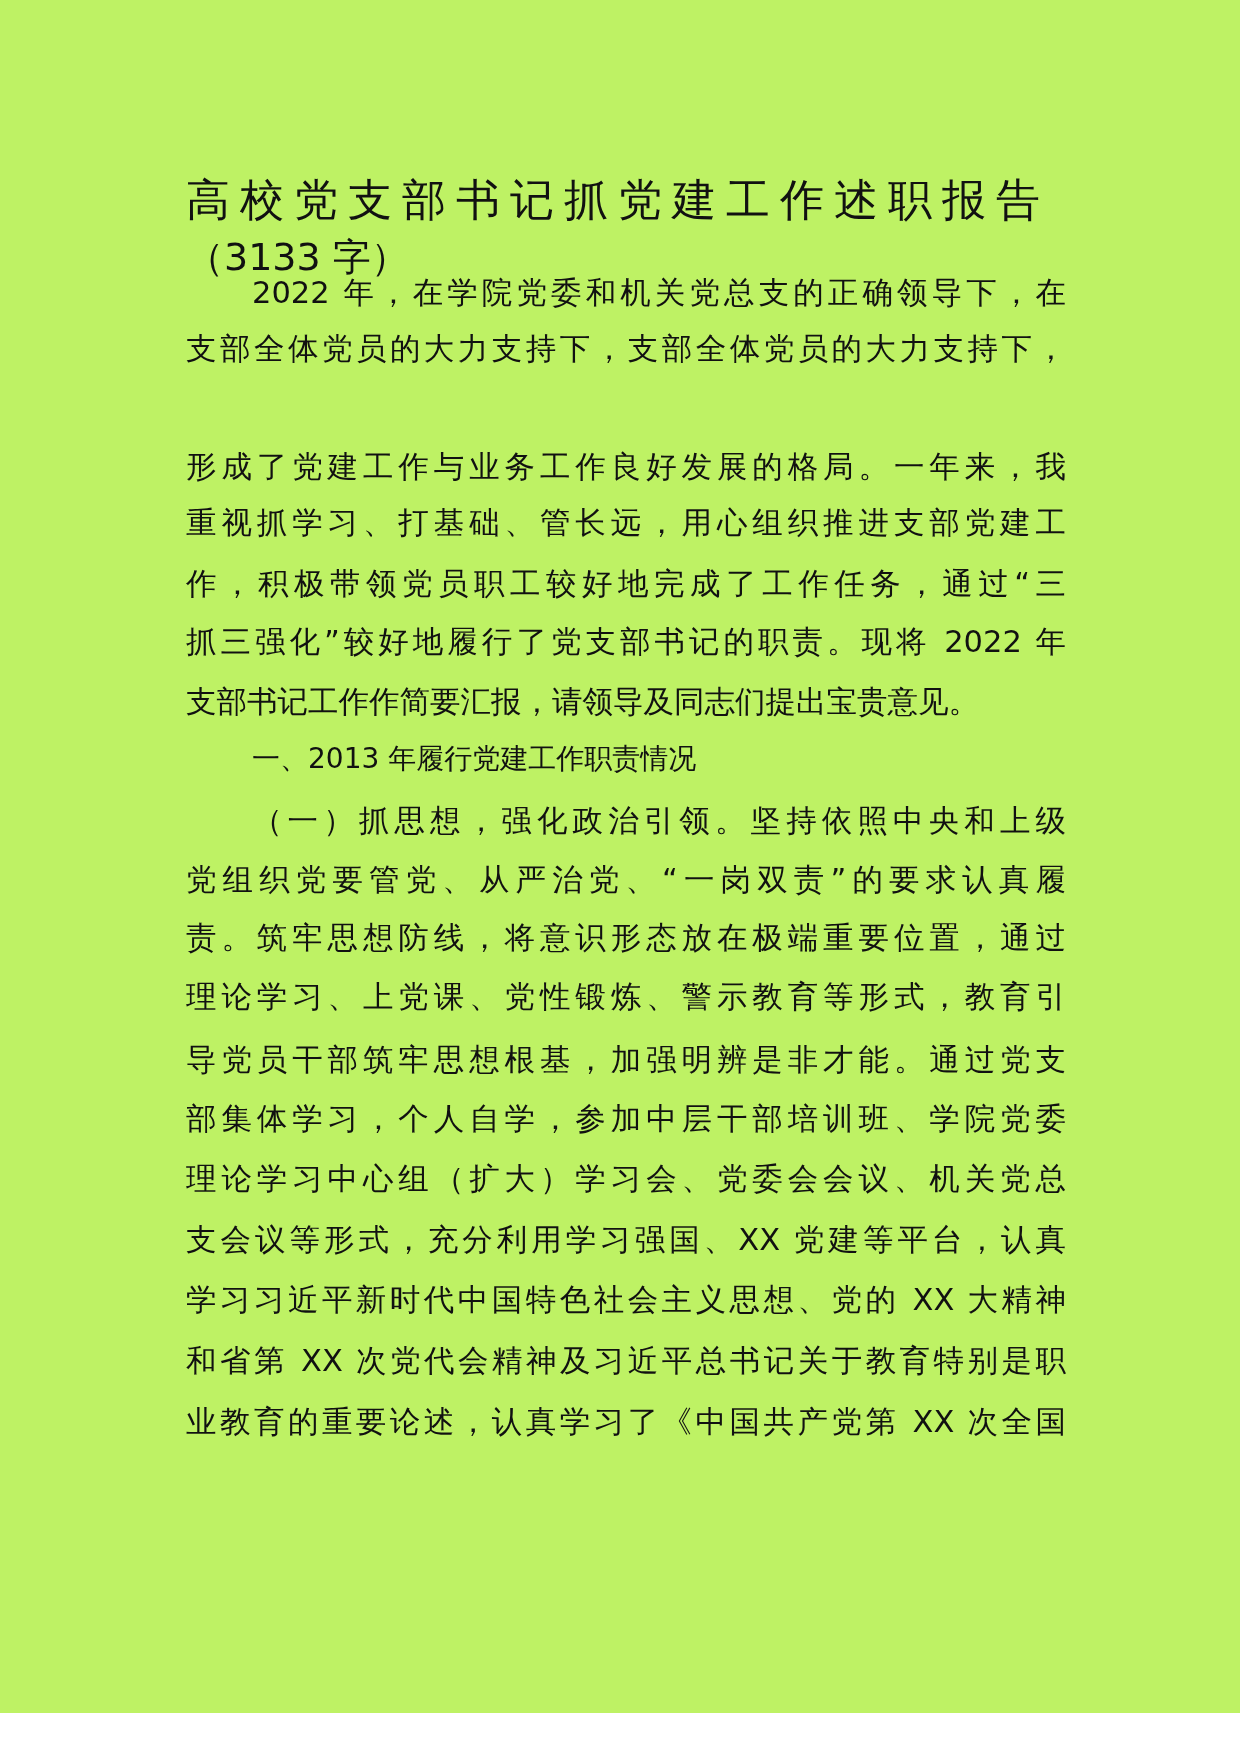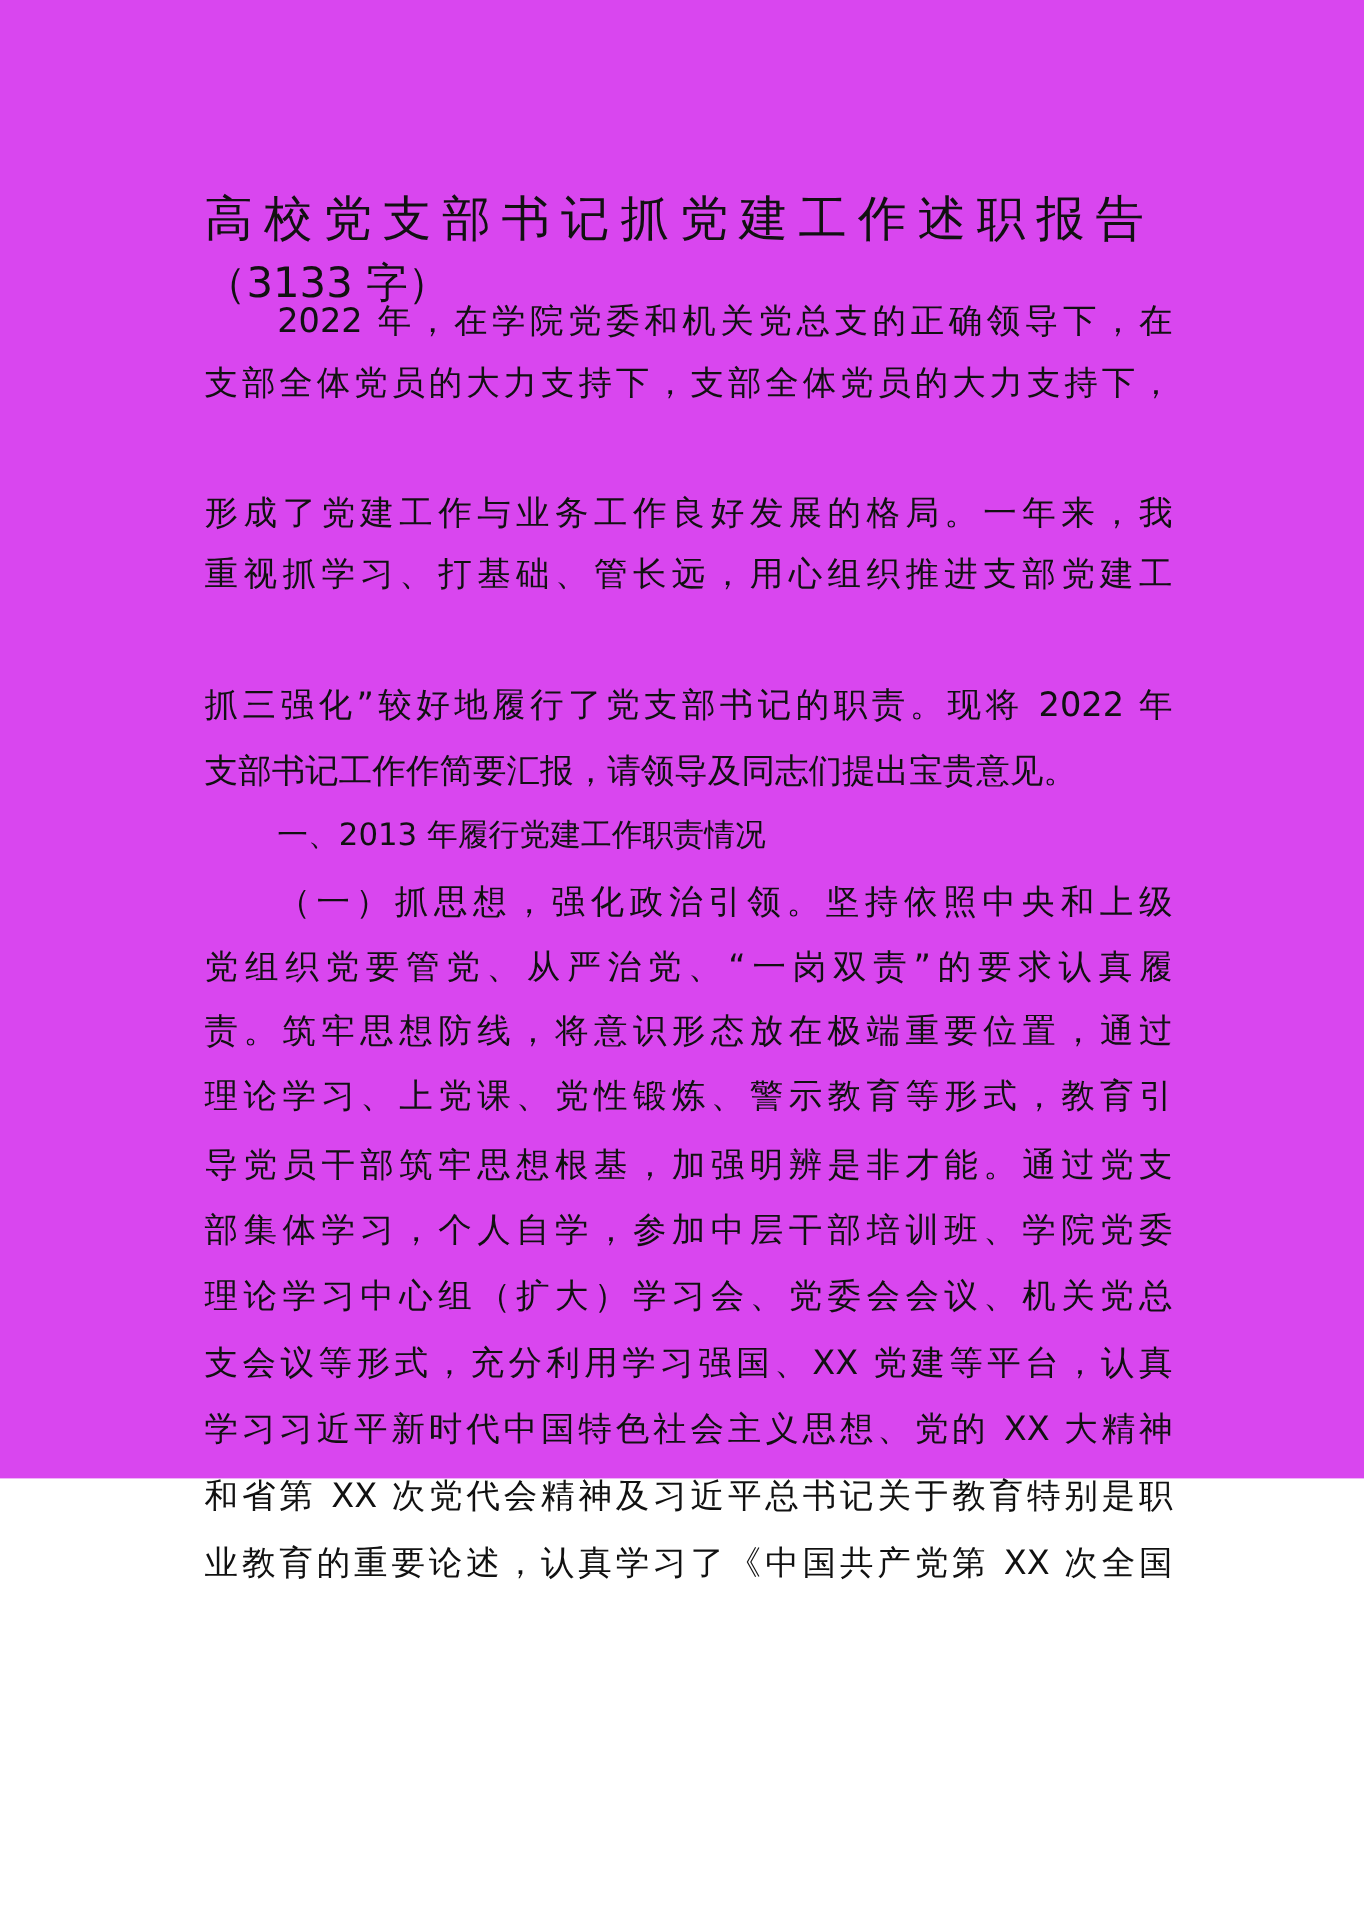--- a/index.html
+++ b/index.html
@@ -1,17 +1,17 @@
 <!DOCTYPE html>
 <html><head>
   <meta charset="utf-8">
   <style>
     html, body { margin: 0; padding: 0; background: #ffffff; }
     body { width: 1240px; height: 1754px; position: relative; overflow: hidden; }
-    .page { position: absolute; left: 0; top: 0; width: 1240px; height: 1344px; background: #d946ef; }
+    .page { position: absolute; left: 0; top: 0; width: 1240px; height: 1713px; background: #bef264; }
     .title {
       position: absolute; left: 186px; top: 170px; width: 880px;
       font-family: "DejaVu Sans", sans-serif; font-size: 44px; line-height: 60px;
       letter-spacing: 10px; color: #111; margin: 0; font-weight: normal;
     }
     .subtitle {
       position: absolute; left: 186px; top: 232px;
       font-family: "DejaVu Sans", sans-serif; font-size: 38px; line-height: 50px; color: #111;
     }
     .line {
@@ -27,20 +27,21 @@
 <body>
 
 <div class="page">
   <h1 class="title">高校党支部书记抓党建工作述职报告</h1>
   <div class="subtitle">（3133 字）</div>
 
   <div class="line indent" style="top:262px">2022 年，在学院党委和机关党总支的正确领导下，在</div>
   <div class="line" style="top:318px">支部全体党员的大力支持下，支部全体党员的大力支持下，</div>
   <div class="line" style="top:436px">形成了党建工作与业务工作良好发展的格局。一年来，我</div>
   <div class="line" style="top:492px">重视抓学习、打基础、管长远，用心组织推进支部党建工</div>
+  <div class="line" style="top:553px">作，积极带领党员职工较好地完成了工作任务，通过“三</div>
   <div class="line" style="top:611px">抓三强化”较好地履行了党支部书记的职责。现将 2022 年</div>
   <div class="line short" style="top:671px">支部书记工作作简要汇报，请领导及同志们提出宝贵意见。</div>
   <div class="line indent short heading" style="top:728px">一、2013 年履行党建工作职责情况</div>
   <div class="line indent" style="top:790px">（一）抓思想，强化政治引领。坚持依照中央和上级</div>
   <div class="line" style="top:907px">责。筑牢思想防线，将意识形态放在极端重要位置，通过</div>
   <div class="line" style="top:849px">党组织党要管党、从严治党、“一岗双责”的要求认真履</div>
   <div class="line" style="top:966px">理论学习、上党课、党性锻炼、警示教育等形式，教育引</div>
   <div class="line" style="top:1029px">导党员干部筑牢思想根基，加强明辨是非才能。通过党支</div>
   <div class="line" style="top:1088px">部集体学习，个人自学，参加中层干部培训班、学院党委</div>
   <div class="line" style="top:1148px">理论学习中心组（扩大）学习会、党委会会议、机关党总</div>

